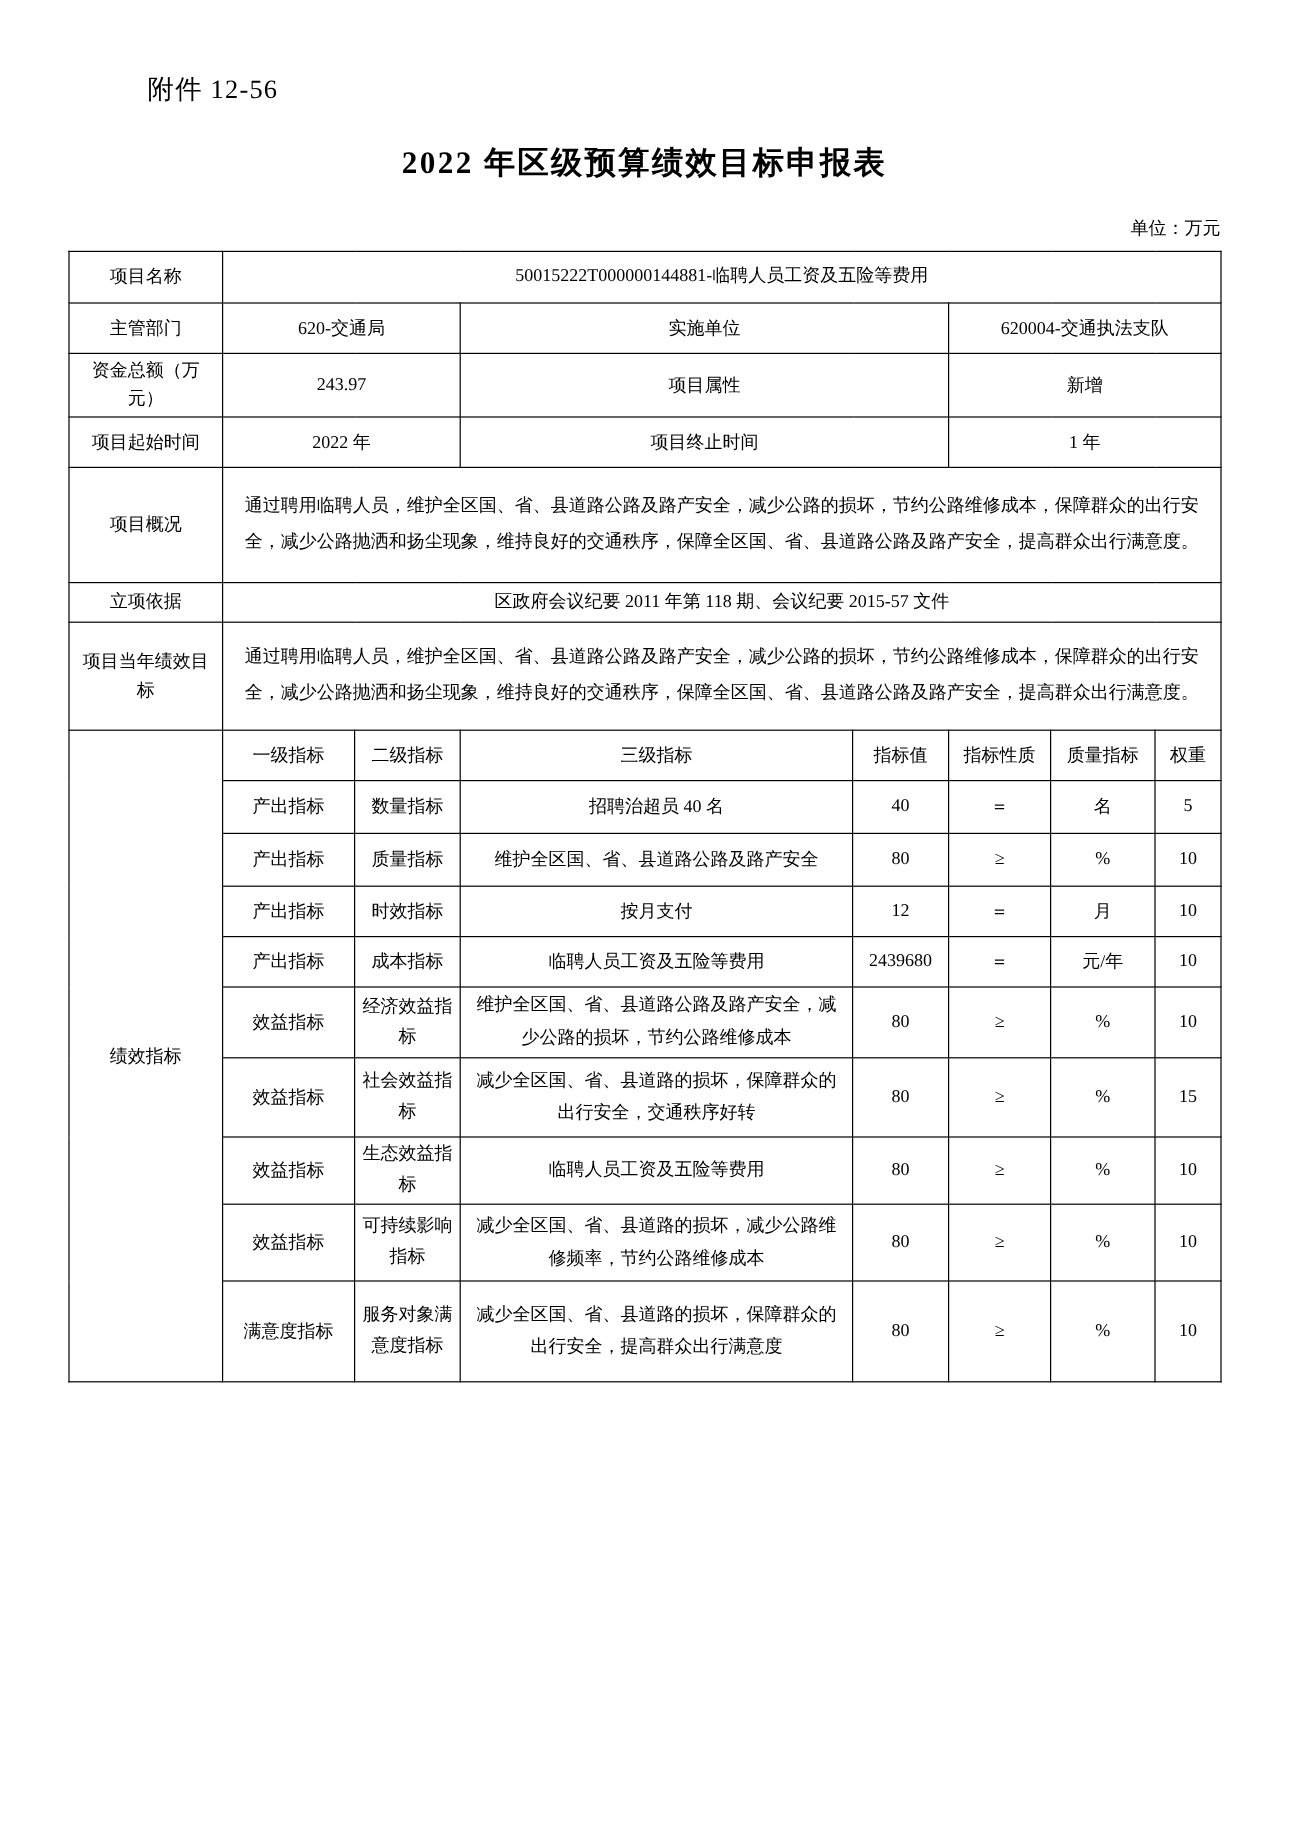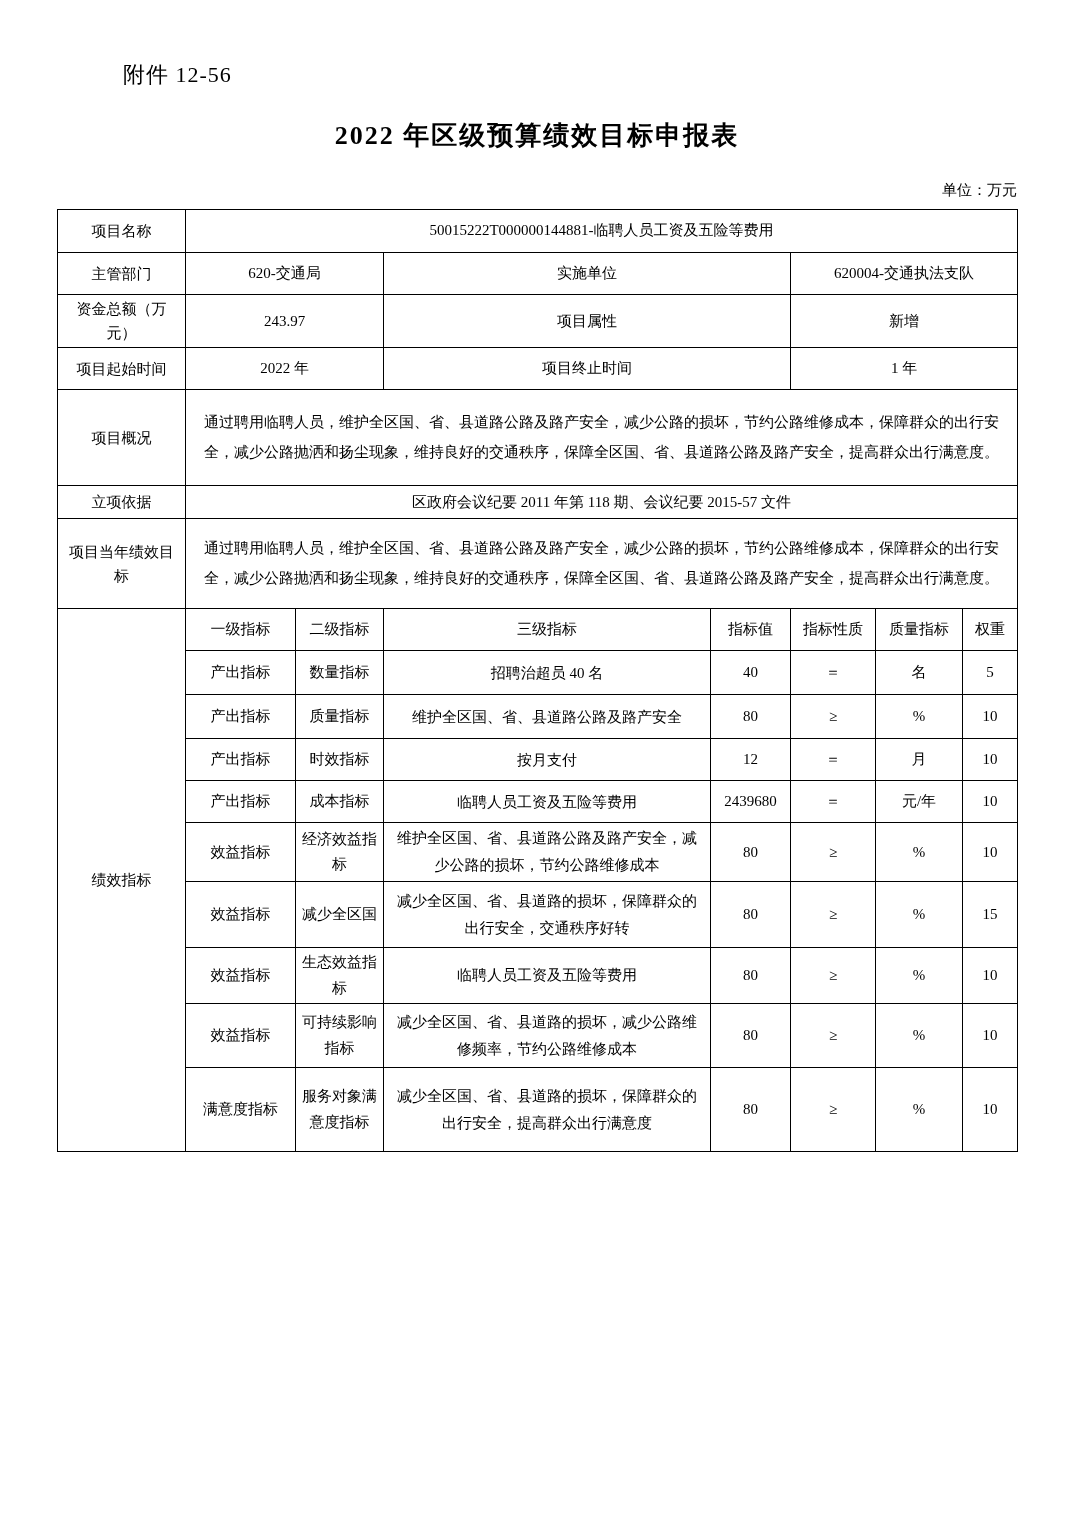--- a/index.html
+++ b/index.html
@@ -150,21 +150,21 @@
       <td class="c" style="line-height:1.7">经济效益指标</td>
       <td class="l" style="line-height:1.8">维护全区国、省、县道路公路及路产安全，减少公路的损坏，节约公路维修成本</td>
       <td class="c">80</td>
       <td class="c">≥</td>
       <td class="c">%</td>
       <td class="c">10</td>
     </tr>
 
     <tr style="height:66px">
       <td class="c">效益指标</td>
-      <td class="c" style="line-height:1.7">减少全区国</td>
+      <td class="c" style="line-height:1.7">社会效益指标</td>
       <td class="l" style="line-height:1.8">减少全区国、省、县道路的损坏，保障群众的出行安全，交通秩序好转</td>
       <td class="c">80</td>
       <td class="c">≥</td>
       <td class="c">%</td>
       <td class="c">15</td>
     </tr>
 
     <tr style="height:52px">
       <td class="c">效益指标</td>
       <td class="c" style="line-height:1.7">生态效益指标</td>

